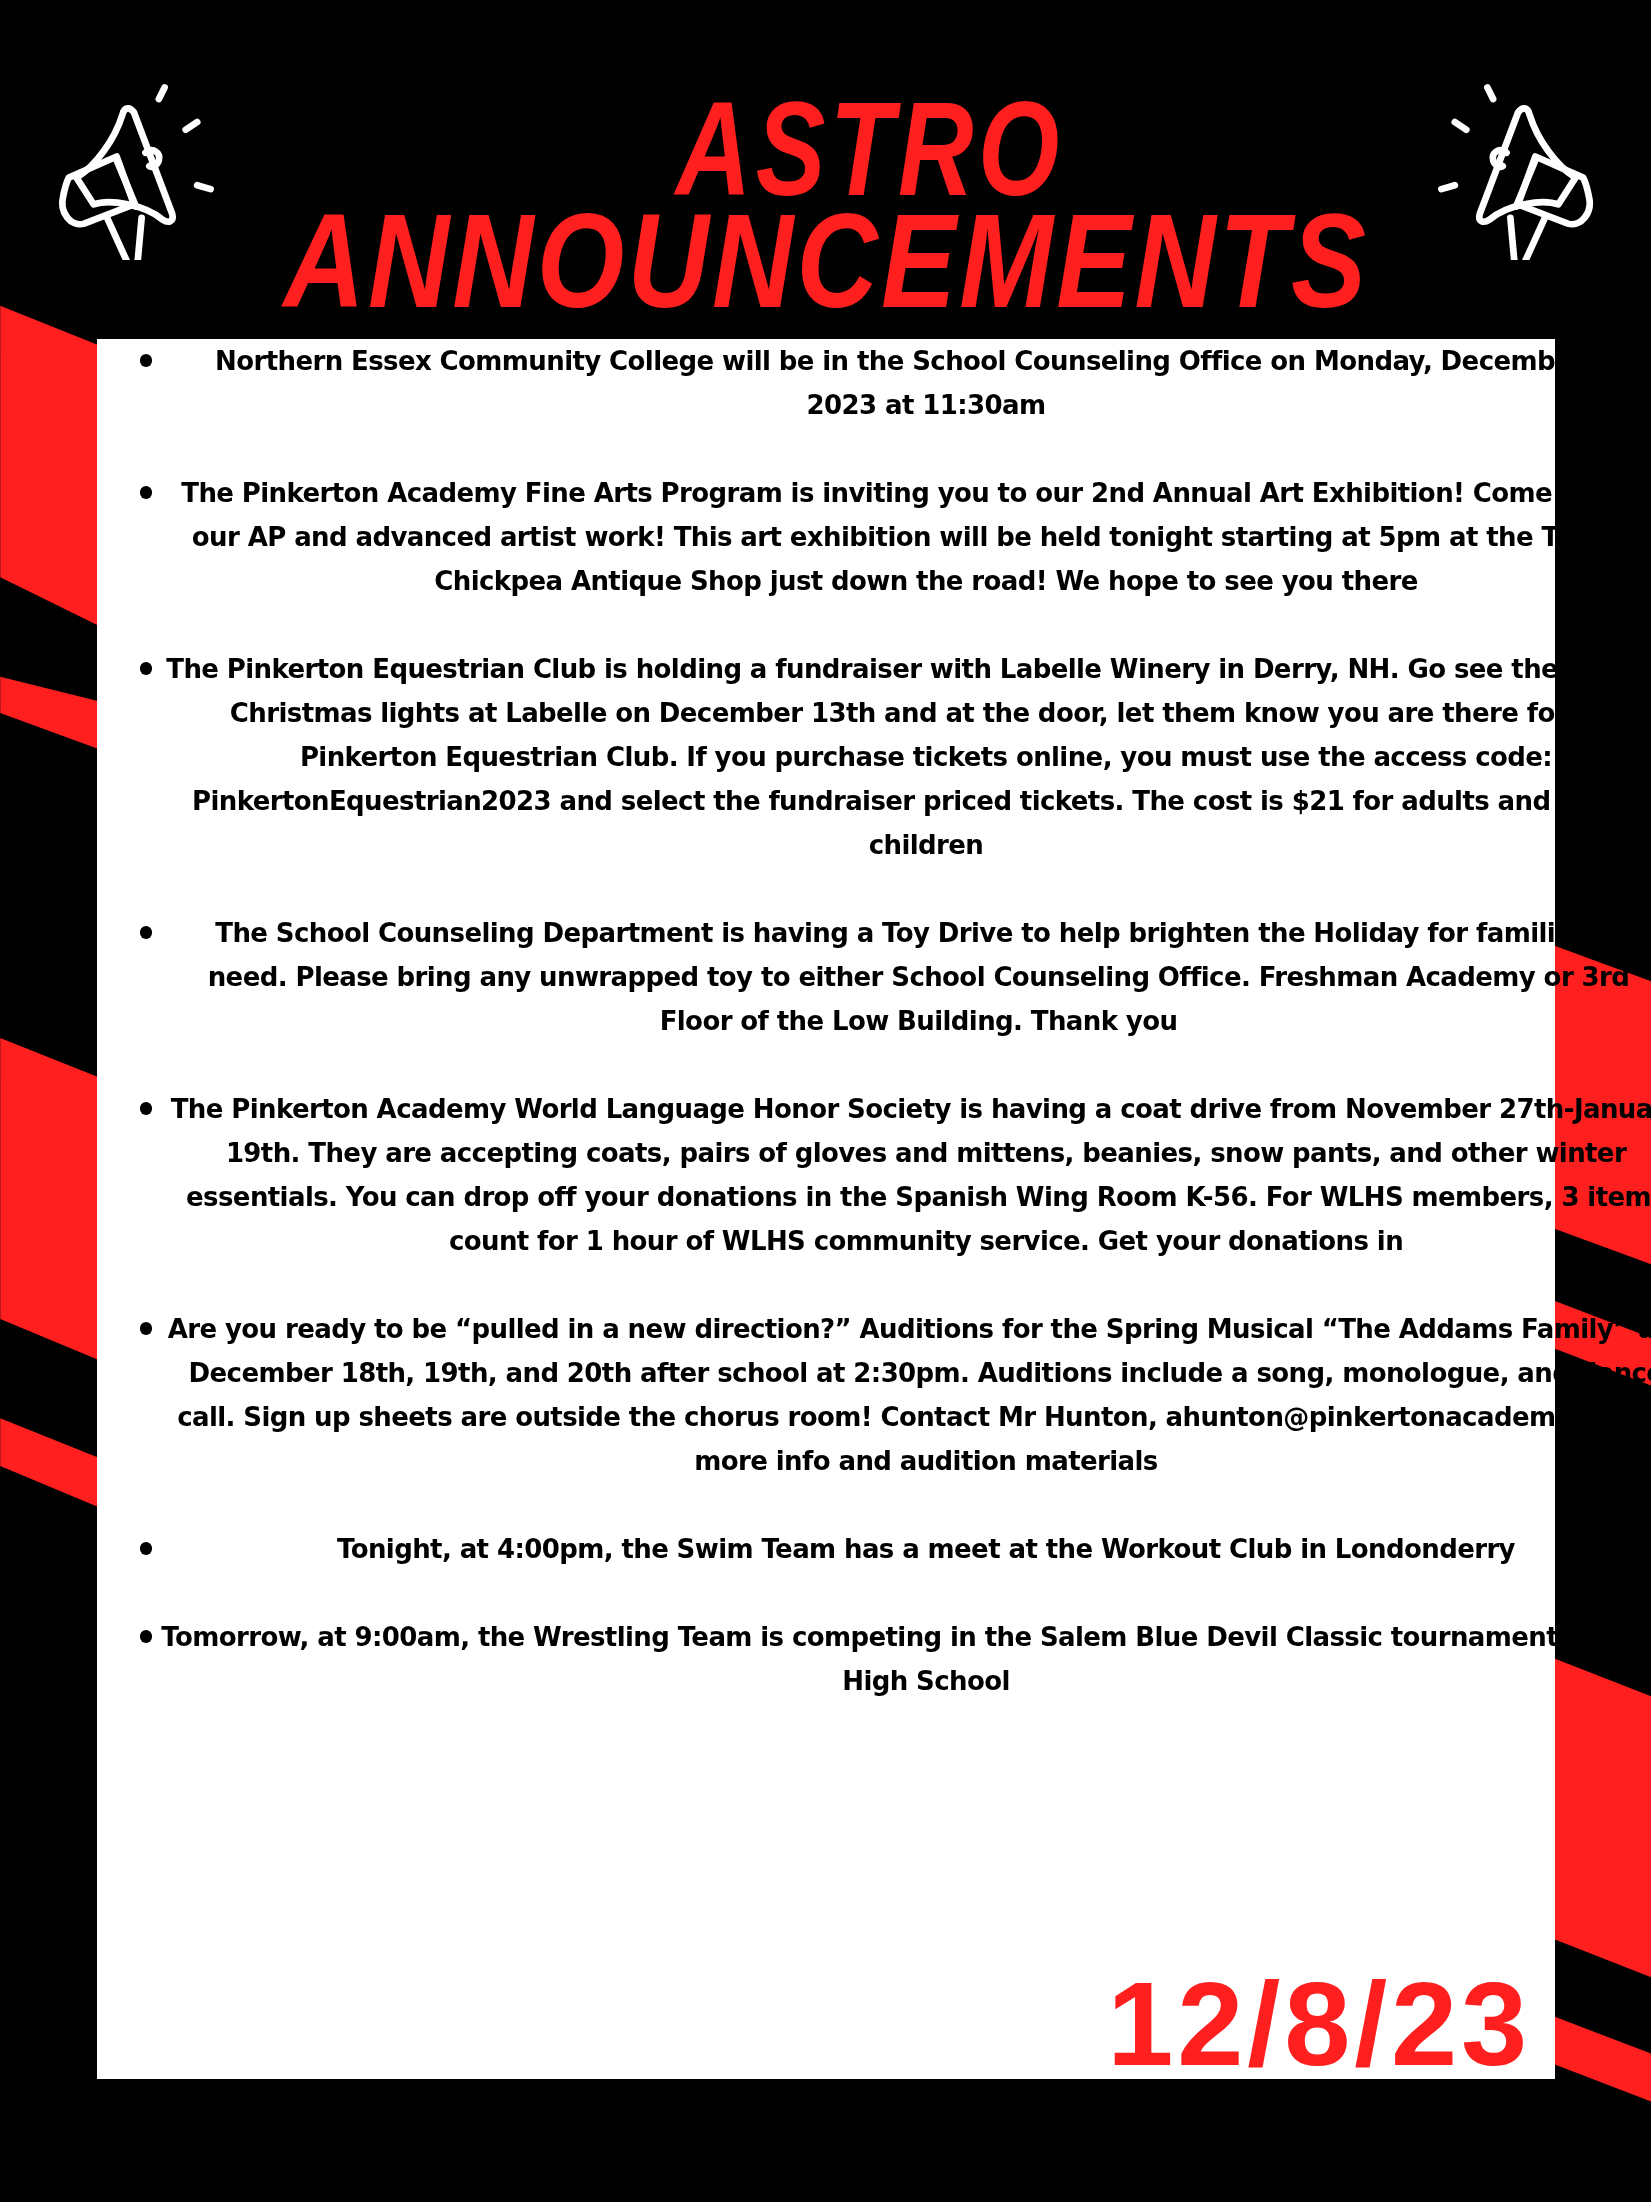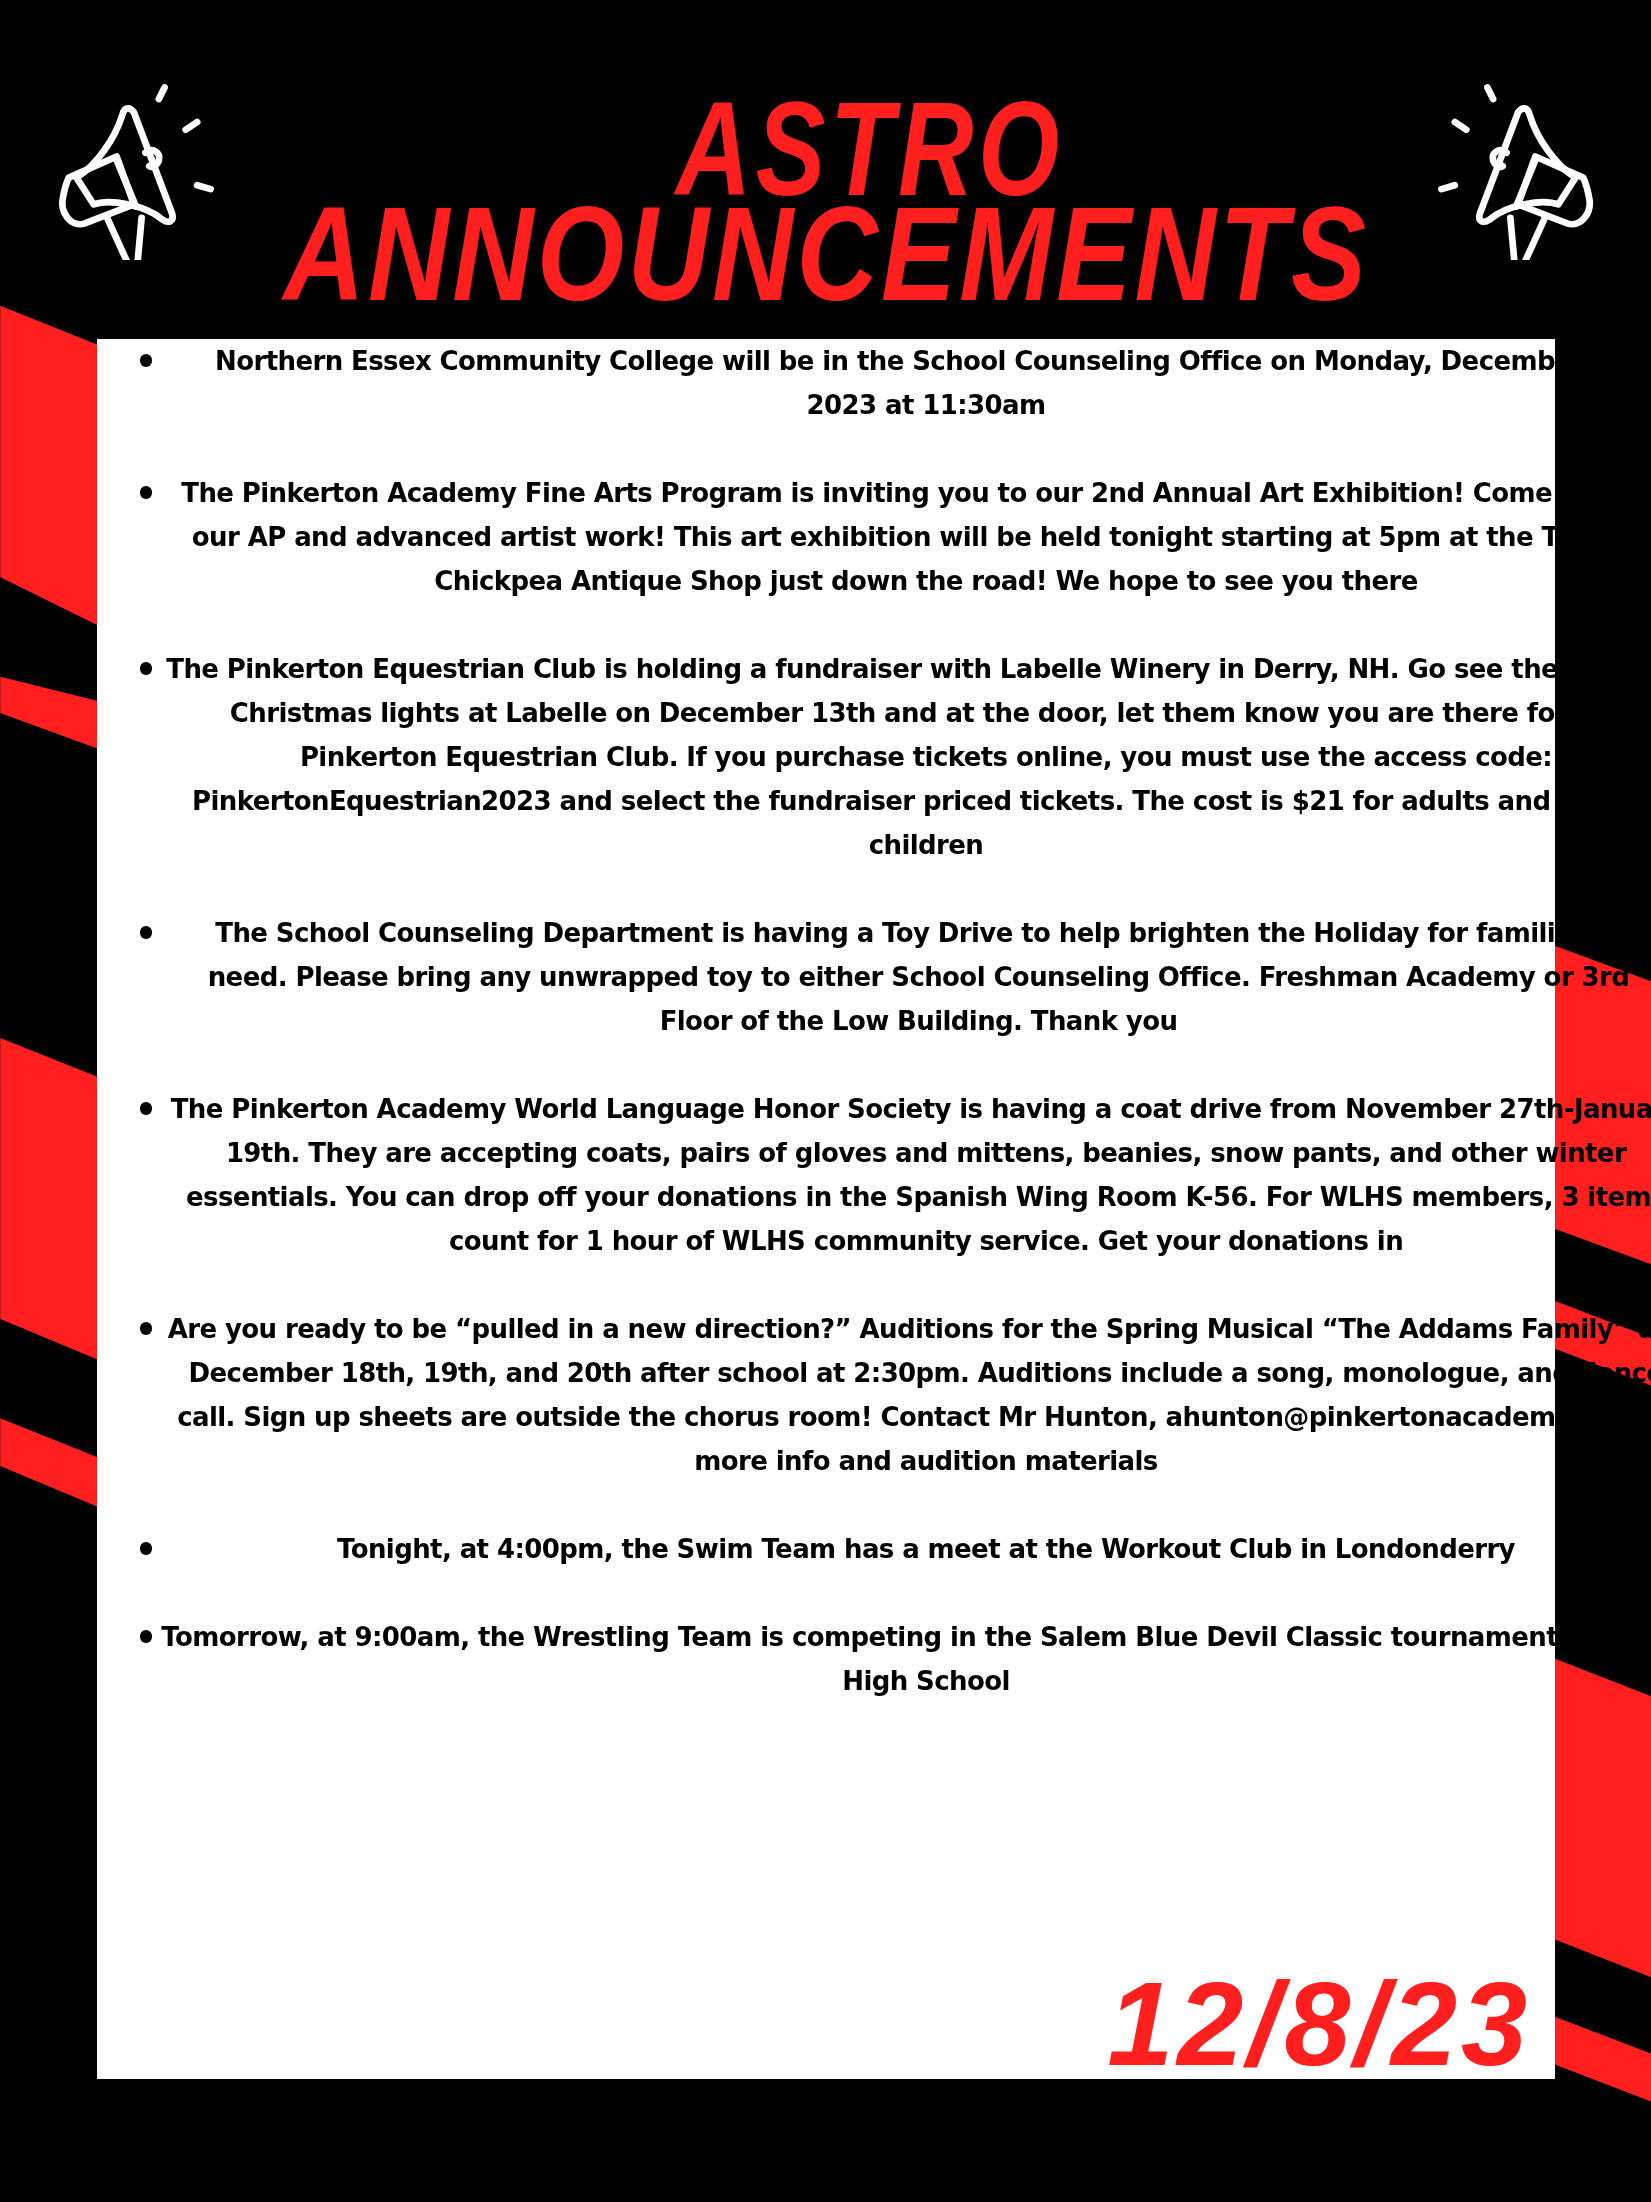--- a/index.html
+++ b/index.html
@@ -41,21 +41,21 @@
       z-index: 2;
       line-height: 1;
       white-space: nowrap;
     }
     .title .inner {
       display: inline-block;
       transform-origin: center top;
     }
     .title-line1 { top: 82px; font-size: 134px; letter-spacing: 5.7px; padding-left: 44px; }
     .title-line1 .inner { transform: scaleX(0.78); }
-    .title-line2 { top: 187px; font-size: 134px; letter-spacing: 3.8px; }
+    .title-line2 { top: 194px; font-size: 134px; letter-spacing: 3.8px; }
     .title-line2 .inner { transform: scaleX(0.84); }
 
     .board {
       position: absolute;
       left: 97px;
       top: 339px;
       width: 1458px;
       height: 1740px;
       background: #ffffff;
       z-index: 1;
@@ -92,21 +92,20 @@
     }
     .date-stamp {
       position: absolute;
       left: 975px;
       top: 1625px;
       width: 459px;
       text-align: right;
       color: #ff1f1f;
       font-family: "Liberation Sans", "DejaVu Sans", sans-serif;
       font-weight: bold;
-      font-style: italic;
       font-size: 119px;
       line-height: 1;
       letter-spacing: 3.8px;
       white-space: nowrap;
     }
   </style>
 </head>
 <body>
 
 <svg id="bg-stripes" viewBox="0 0 1728 2304" xmlns="http://www.w3.org/2000/svg">

